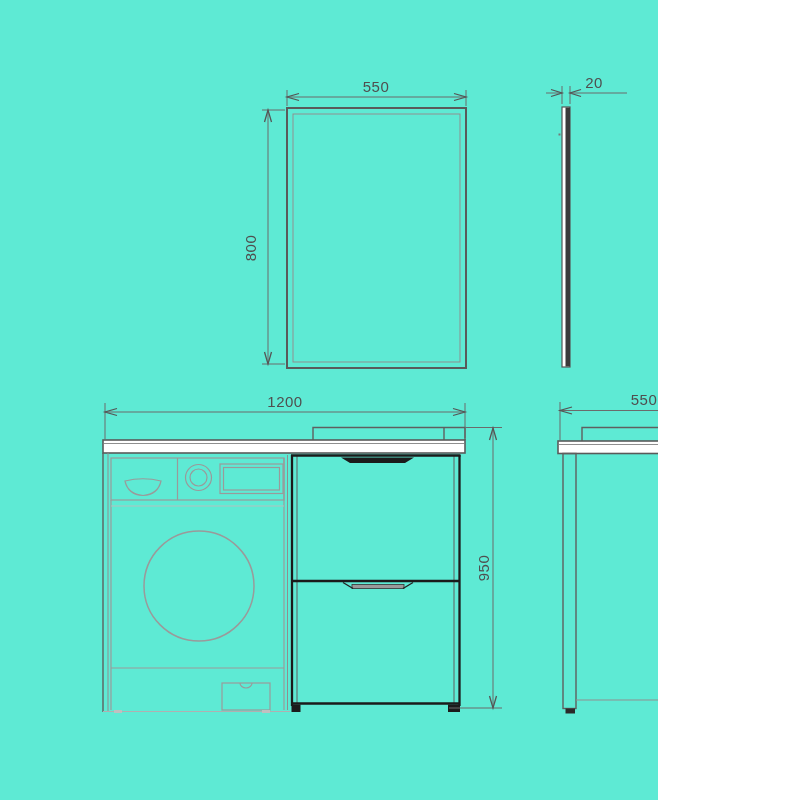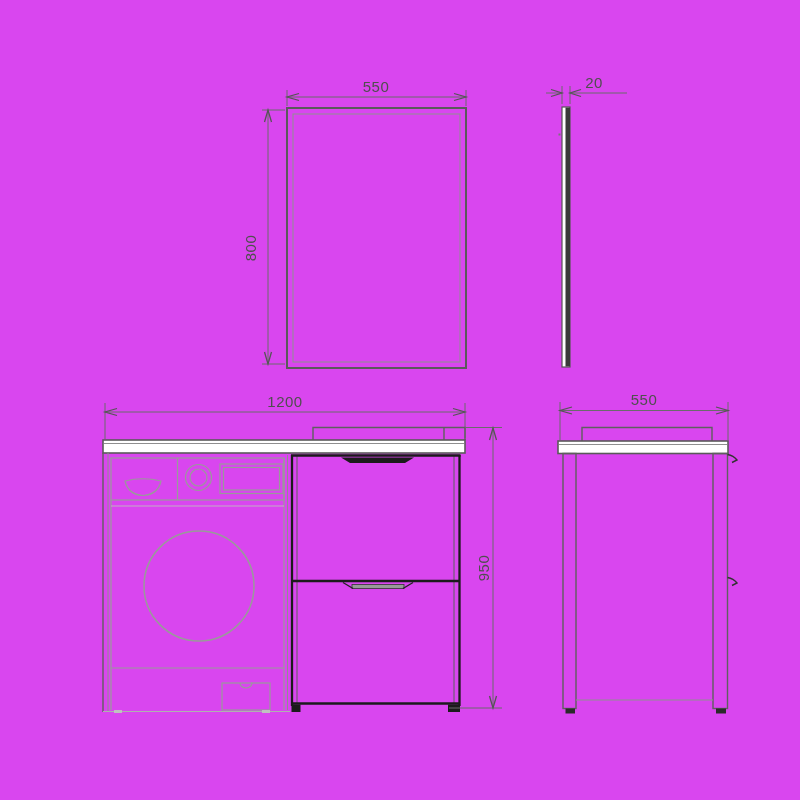--- a/index.html
+++ b/index.html
@@ -3,23 +3,23 @@
 <meta charset="utf-8">
 <style>
   html, body {
     margin: 0;
     padding: 0;
     background: #ffffff;
     font-family: "Liberation Sans", sans-serif;
   }
   .canvas {
     position: relative;
-    width: 800px;
+    width: 658px;
     height: 800px;
-    background: #d946ef;
+    background: #5eead4;
     overflow: hidden;
   }
   svg { display: block; }
   .dim-text {
     font-family: "Liberation Sans", sans-serif;
     font-size: 15px;
     fill: #4f4f4f;
     letter-spacing: 0.5px;
   }
   .thin  { stroke: #8f8f8f; stroke-width: 1;   fill: none; }

